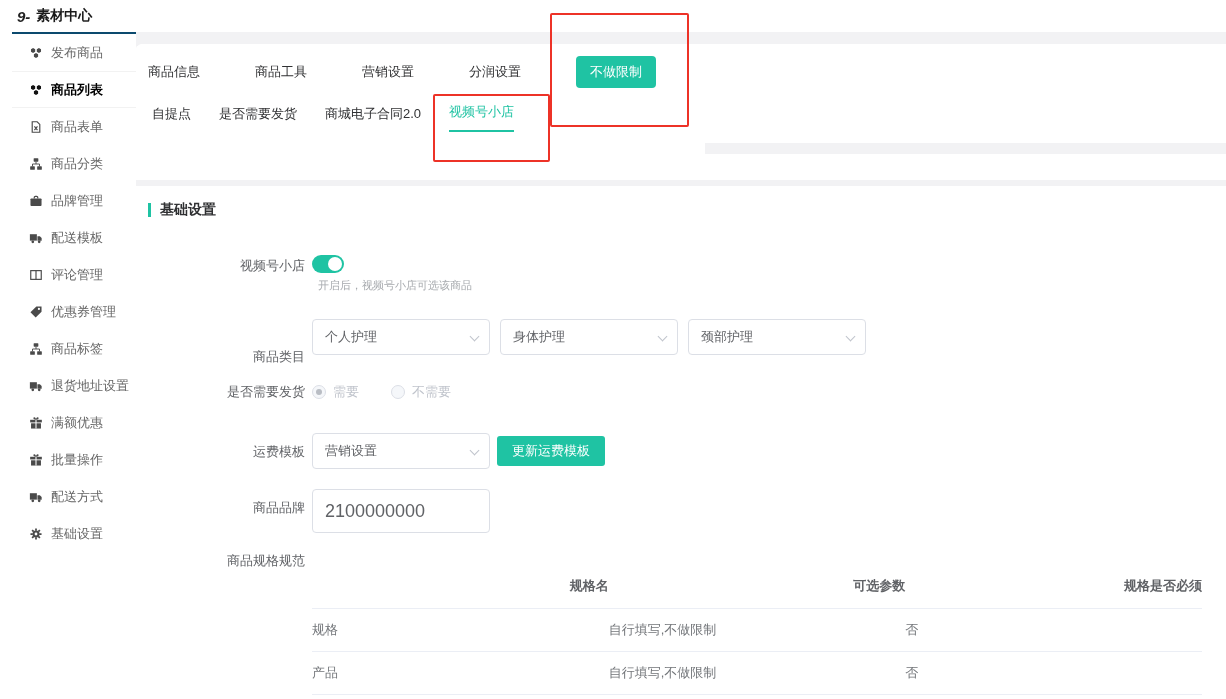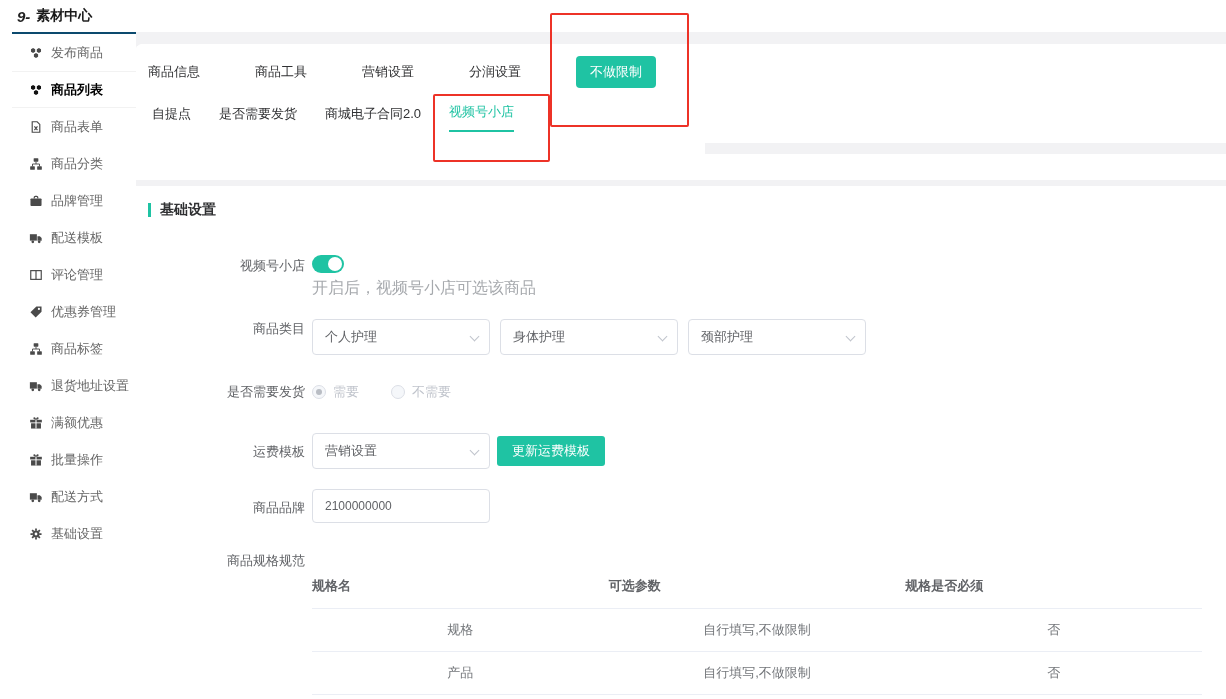--- a/index.html
+++ b/index.html
@@ -51,22 +51,22 @@
   .form-card { position:absolute; left:135px; top:186px; right:0; bottom:0; background:#fff; z-index:3; }
   .section-head { position:absolute; left:13px; top:15px; display:flex; align-items:center; }
   .section-bar { width:3px; height:14px; background:var(--accent); margin-right:9px; }
   .section-title { font-size:14px; font-weight:700; color:#303133; }
 
   .frow { position:absolute; left:0; right:13px; }
   .flabel { position:absolute; left:0; width:170px; text-align:right; font-size:13px; color:#606266; }
   .fctrl { margin-left:177px; display:flex; align-items:center; }
 
   .r-toggle { top:69px; }  .r-toggle .flabel { top:2px; }
-  .helper { position:absolute; left:177px; top:92px; font-size:16px; color:#a6a9ad;text-align:center; }
-  .r-cat { top:133px; }    .r-cat .flabel { top:1px; }
+  .helper { position:absolute; left:183px; top:92px; font-size:11px; color:#a6a9ad;text-align:center; }
+  .r-cat { top:133px; }    .r-cat .flabel { top:29px; }
   .r-ship { top:197px; }   .r-ship .flabel { top:0; font-weight:400; }
   .r-freight { top:247px; }.r-freight .flabel { top:10px; }
   .r-brand { top:303px; }  .r-brand .flabel { top:10px; }
   .r-spec { top:366px; }   .r-spec .flabel { top:0; }
 
   .switch { width:32px; height:18px; border-radius:9px; background:var(--accent); position:relative; cursor:pointer; }
   .switch::after { content:""; position:absolute; width:14px; height:14px; border-radius:50%;
     background:#fff; top:2px; right:2px; }
 
   .sel { position:relative; width:178px; height:36px; border:1px solid #dcdfe6; border-radius:4px;
@@ -79,28 +79,28 @@
   .radio-opt { display:flex; align-items:center; margin-right:32px; font-size:13px; color:#c0c4cc; cursor:default; }
   .rad { width:14px; height:14px; border-radius:50%; border:1px solid #dcdfe6; background:#f5f7fa;
     margin-right:7px; position:relative; }
   .radio-opt.checked .rad::after { content:""; position:absolute; left:3px; top:3px; width:6px; height:6px;
     border-radius:50%; background:#b9bdc4; }
 
   .btn-green { height:30px; margin-left:7px; padding:0 15px; background:var(--accent); color:#fff;
     font-size:13px; border:none; border-radius:3px; cursor:pointer;
     font-family:inherit; display:flex; align-items:center; }
 
-  .txt-input { width:178px; height:34px; border:1px solid #dcdfe6; border-radius:4px; padding:0 12px;
-    font-size:12px; color:#606266; font-family:inherit; outline:none; }
+  .txt-input { width:178px; height:44px; border:1px solid #dcdfe6; border-radius:4px; padding:0 12px;
+    font-size:18px; color:#606266; font-family:inherit; outline:none; }
 
   .spec-wrap { margin-left:177px; width:890px; padding-top:16px; }
   table.spec { width:100%; border-collapse:collapse; table-layout:fixed; }
-  table.spec th { font-size:13px; font-weight:700; color:#606266; text-align:left;
+  table.spec th { font-size:13px; font-weight:700; color:#606266; text-align:right;
     padding:9px 0 13px; border-bottom:1px solid #ebeef5; }
-  table.spec td { font-size:13px; color:#73767a; text-align:center; padding:12px 0;
+  table.spec td { font-size:13px; color:#73767a; text-align:left; padding:12px 0;
     border-bottom:1px solid #ebeef5; }
 </style>
 </head>
 <body>
 
 <svg width="0" height="0" style="position:absolute" aria-hidden="true">
   <symbol id="cubes-icon" viewBox="0 0 24 24">
     <path d="M7 3.5 10.6 5.6v4.2L7 11.9 3.4 9.8V5.6zM17 3.5 20.6 5.6v4.2L17 11.9 13.4 9.8V5.6zM12 12.1 15.6 14.2v4.2L12 20.5 8.4 18.4v-4.2z"></path>
   </symbol>
   <symbol id="doc-icon" viewBox="0 0 24 24">

